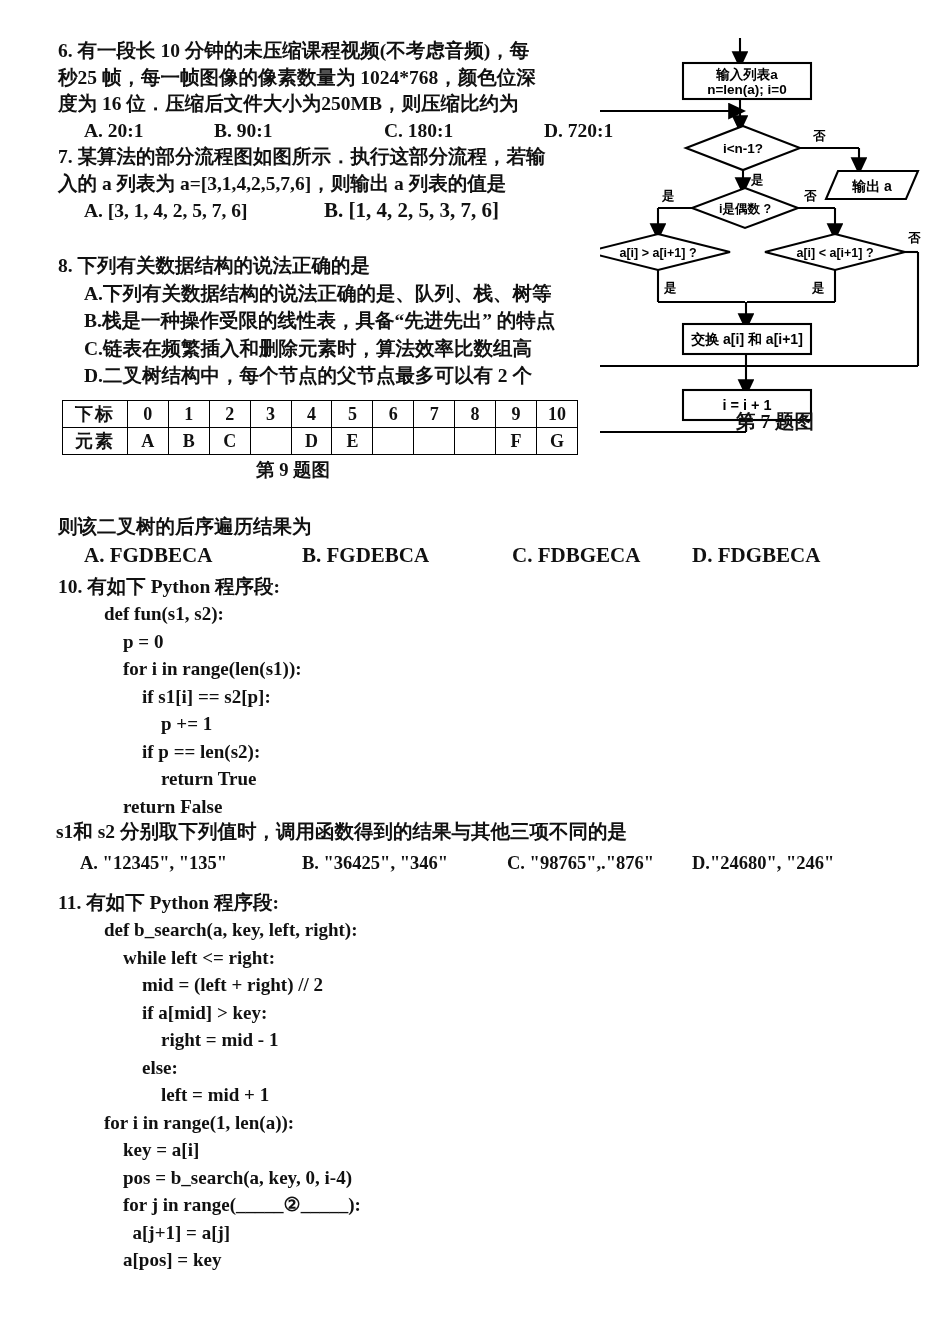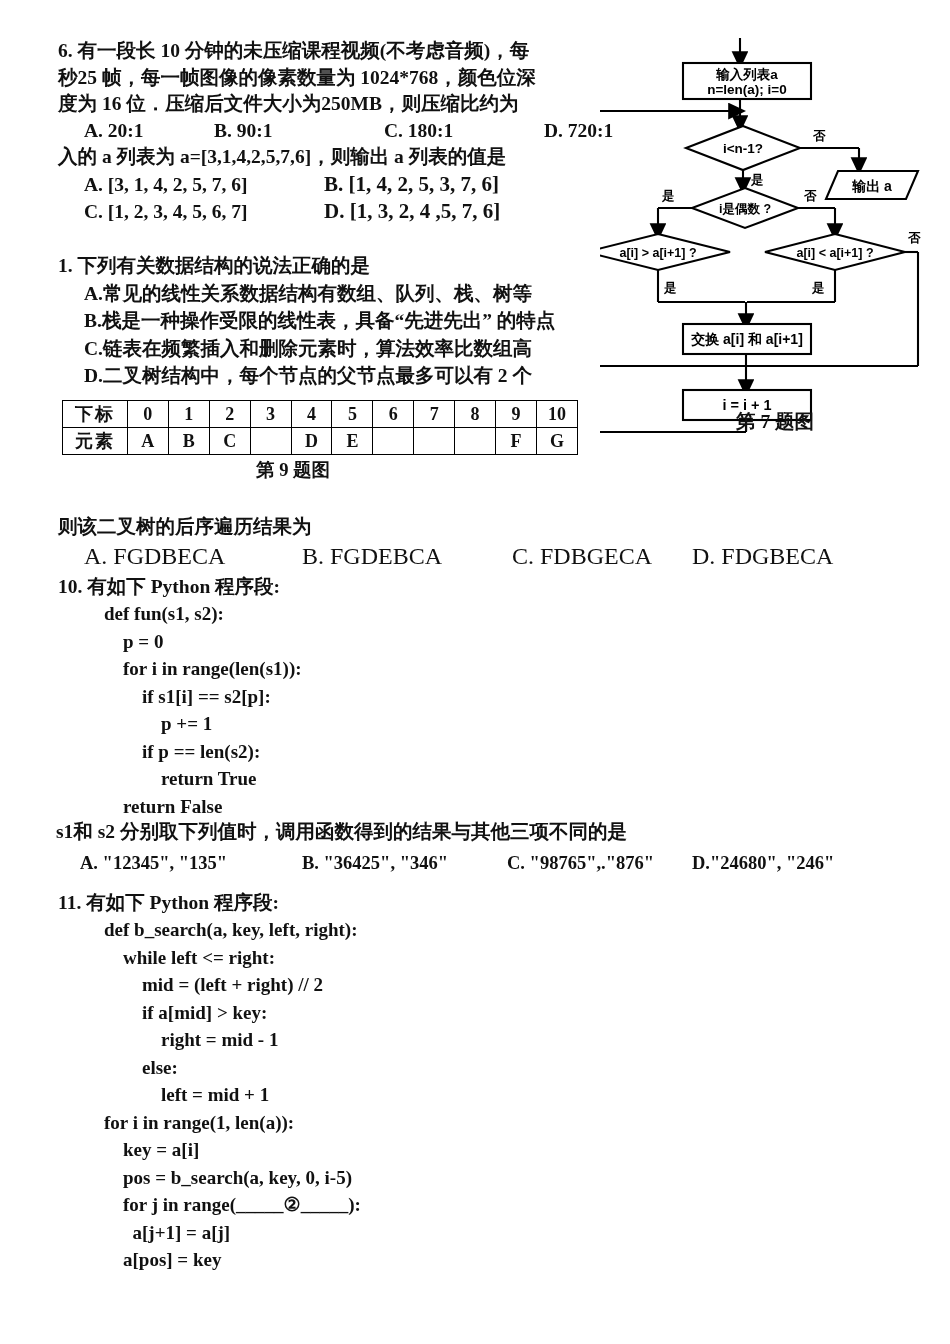--- a/index.html
+++ b/index.html
@@ -46,21 +46,21 @@
     font-size:18px;
     font-family:"Liberation Serif",serif;
   }
   table.arr td.hdr{width:62px;letter-spacing:2px;}
   table.arr td.cell{width:38px;}
   .cap9{text-align:center;font-size:18.5px;font-weight:700;margin-top:2px;width:470px;}
 
   
   #q9ans{position:absolute;left:58px;top:513px;width:880px;}
   #q9ans .line{font-size:19.5px;font-weight:700;line-height:27px;}
-  #q9ans .opts{display:flex;margin-top:3px;font-size:24px;font-weight:400;}
+  #q9ans .opts{display:flex;margin-top:3px;font-size:21px;font-weight:700;}
   #q9ans .opts .a{margin-left:26px;width:218px;}
   #q9ans .opts .b{width:210px;}
   #q9ans .opts .c{width:180px;}
 
   
   #q10{position:absolute;left:58px;top:573px;width:600px;}
   #q10 .line{font-size:19.5px;font-weight:700;line-height:27px;}
   .code{font-family:"Liberation Serif","DejaVu Serif",serif;font-weight:700;font-size:19px;line-height:27.5px;white-space:pre;}
 
   #q10txt{position:absolute;left:56px;top:818px;width:880px;}
@@ -91,34 +91,31 @@
     <div class="line">度为 16 位．压缩后文件大小为250MB，则压缩比约为</div>
     <div class="opts">
       <span class="o6a">A. 20:1</span>
       <span class="o6b">B. 90:1</span>
       <span class="o6c">C. 180:1</span>
       <span>D. 720:1</span>
     </div>
   </div>
 
   <div id="q7">
+    <div class="line">7. 某算法的部分流程图如图所示．执行这部分流程，若输</div>
     <div class="line">入的 a 列表为 a=[3,1,4,2,5,7,6]，则输出 a 列表的值是</div>
     <div class="opts">
       <span class="a">A. [3, 1, 4, 2, 5, 7, 6]</span>
       <span class="b">B. [1, 4, 2, 5, 3, 7, 6]</span>
     </div>
-    <div class="opts">
-      <span class="a">C. [1, 2, 3, 4, 5, 6, 7]</span>
-      <span class="b">D. [1, 3, 2, 4 ,5, 7, 6]</span>
-    </div>
   </div>
 
   <div id="q8">
-    <div class="line">1. 下列有关数据结构的说法正确的是</div>
-    <div class="line sub">A.常见的线性关系数据结构有数组、队列、栈、树等</div>
+    <div class="line">8. 下列有关数据结构的说法正确的是</div>
+    <div class="line sub">A.下列有关数据结构的说法正确的是、队列、栈、树等</div>
     <div class="line sub">B.栈是一种操作受限的线性表，具备“先进先出” 的特点</div>
     <div class="line sub">C.链表在频繁插入和删除元素时，算法效率比数组高</div>
     <div class="line sub">D.二叉树结构中，每个节点的父节点最多可以有 2 个</div>
   </div>
 
   <div id="q9">
     <table class="arr">
       <tbody>
           <tr>
         <td class="hdr">下标</td>
@@ -189,21 +186,21 @@
     <div class="line">11. 有如下 Python  程序段:</div>
     <div class="code" style="margin-left:46px;">def b_search(a, key, left, right):</div>
     <div class="code" style="margin-left:46px;">    while left &lt;= right:</div>
     <div class="code" style="margin-left:46px;">        mid = (left + right) // 2</div>
     <div class="code" style="margin-left:46px;">        if a[mid] &gt; key:</div>
     <div class="code" style="margin-left:46px;">            right = mid - 1</div>
     <div class="code" style="margin-left:46px;">        else:</div>
     <div class="code" style="margin-left:46px;">            left = mid + 1</div>
     <div class="code" style="margin-left:46px;">for i in range(1, len(a)):</div>
     <div class="code" style="margin-left:46px;">    key = a[i]</div>
-    <div class="code" style="margin-left:46px;">    pos = b_search(a, key, 0, i-5)</div>
+    <div class="code" style="margin-left:46px;">    pos = b_search(a, key, 0, i-4)</div>
     <div class="code" style="margin-left:46px;">    for j in range(_____②_____):</div>
     <div class="code" style="margin-left:46px;">      a[j+1] = a[j]</div>
     <div class="code" style="margin-left:46px;">    a[pos] = key</div>
   </div>
 
   <div id="flow">
     <svg width="350" height="400" viewBox="0 0 350 400">
       <defs>
         <marker id="ah" markerWidth="9" markerHeight="9" refX="4.2" refY="4" orient="auto">
           <path d="M0,0 L8.5,4 L0,8 z" fill="#000"></path>

